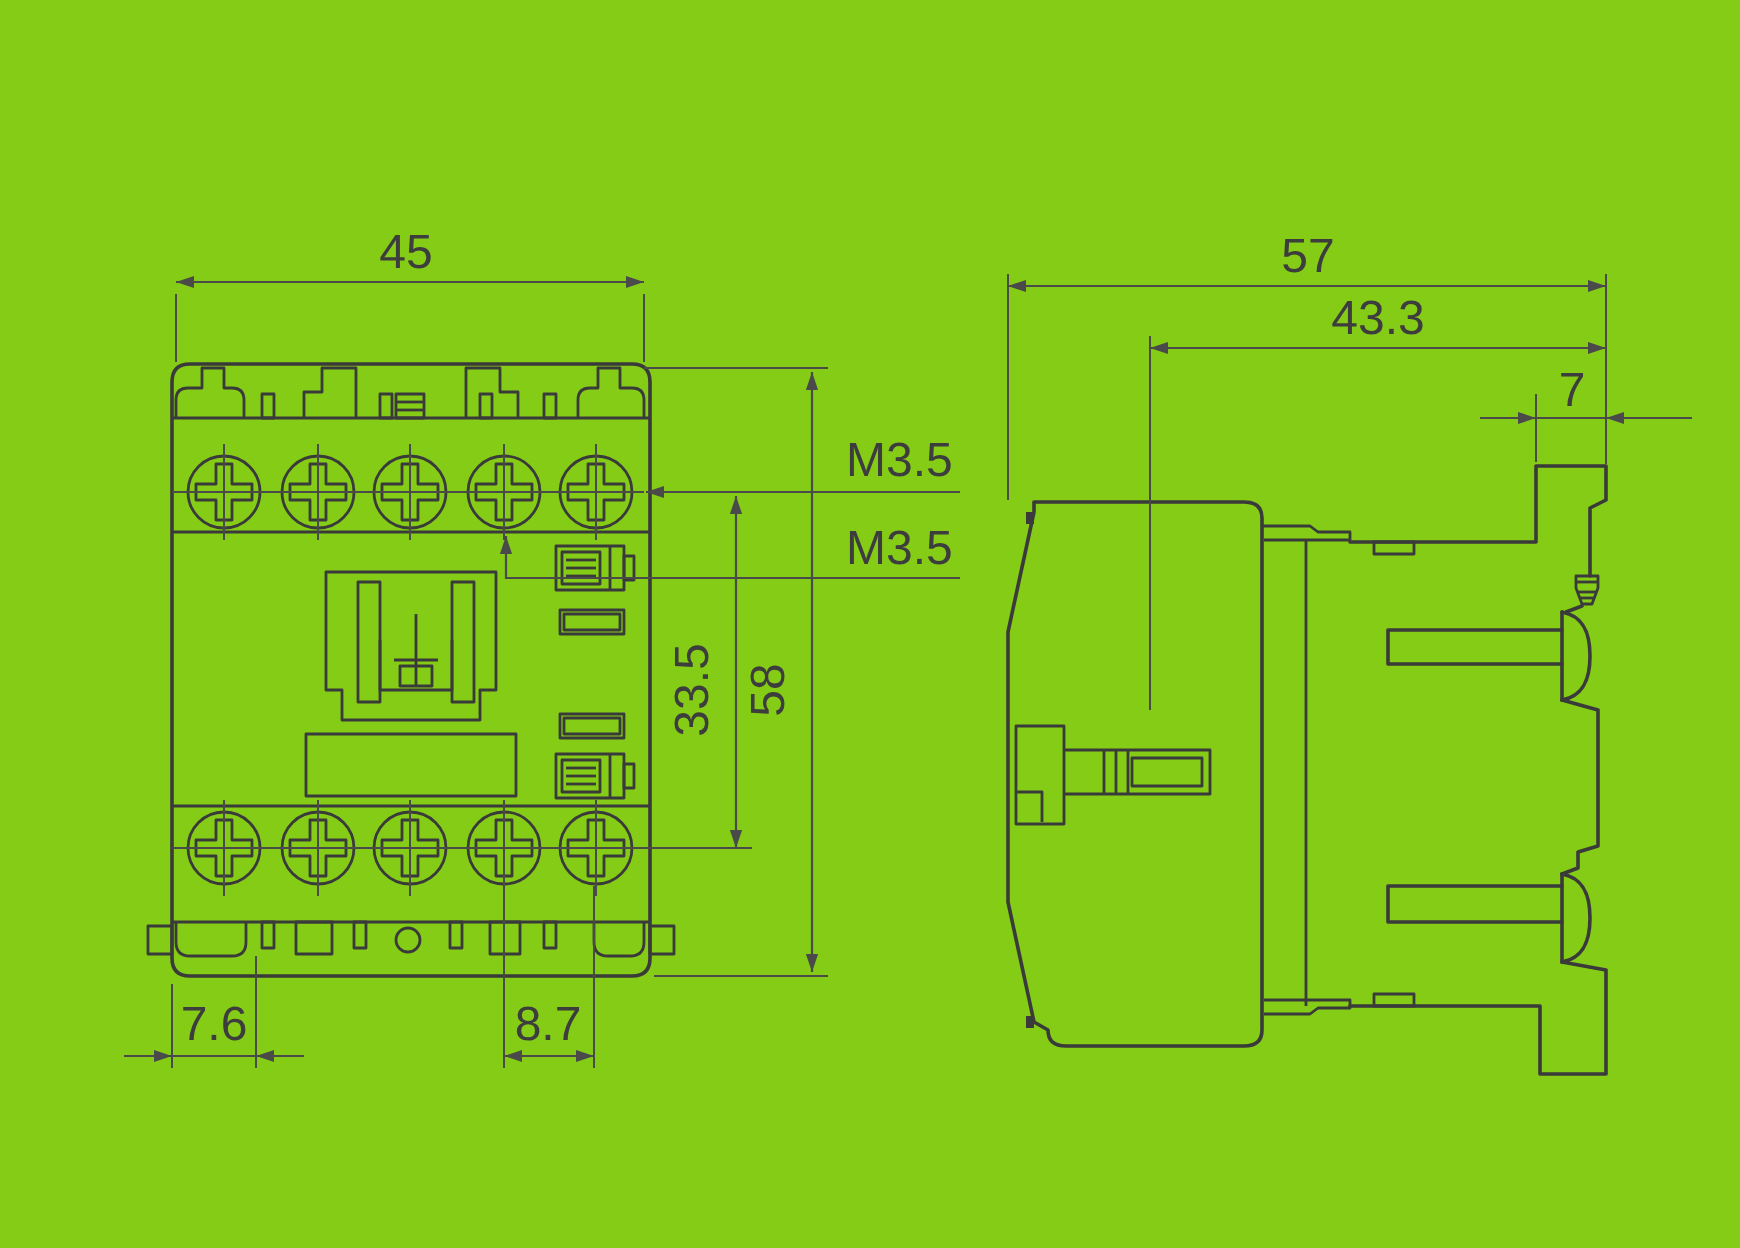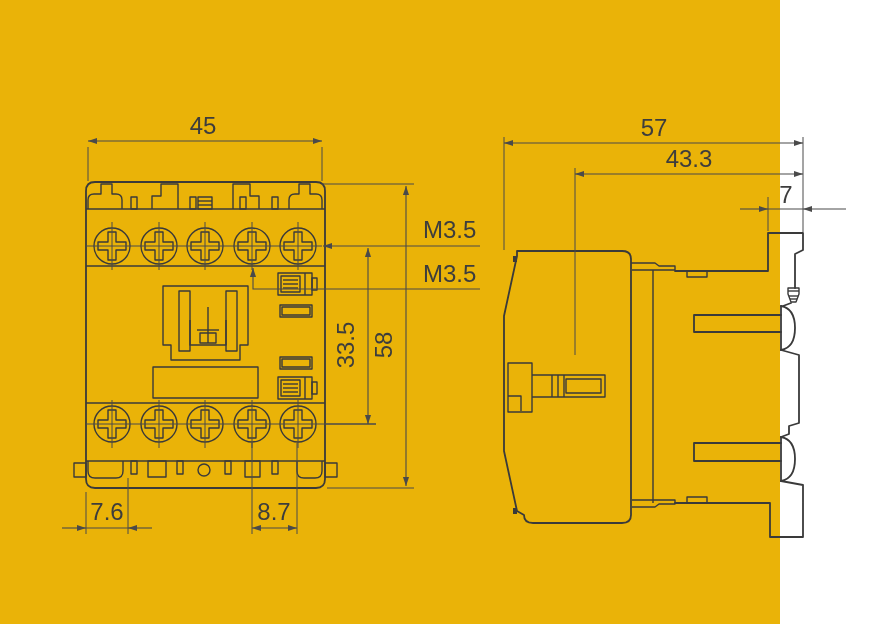--- a/index.html
+++ b/index.html
@@ -1,16 +1,16 @@
 <!DOCTYPE html>
 <html><head>
 <meta charset="utf-8">
 <style>
   html,body{margin:0;padding:0;background:#ffffff;}
-  .page{width:780px;height:624px;background:#eab308;position:relative;font-family:"Liberation Sans",sans-serif;}
+  .page{width:870px;height:624px;background:#84cc16;position:relative;font-family:"Liberation Sans",sans-serif;}
   svg{display:block;}
   .ln  {stroke:#3a3a3a;stroke-width:1.8;fill:none;stroke-linejoin:round;stroke-linecap:round;}
   .ln2 {stroke:#3a3a3a;stroke-width:1.4;fill:none;stroke-linejoin:round;}
   .thin{stroke:#4a4a4a;stroke-width:1;fill:none;}
   .dim {stroke:#4a4a4a;stroke-width:1.1;fill:none;}
   .fill{fill:#3a3a3a;stroke:none;}
   text{font-family:"Liberation Sans",sans-serif;font-size:24px;fill:#3d3d3d;}
 </style>
 </head>
 <body>

